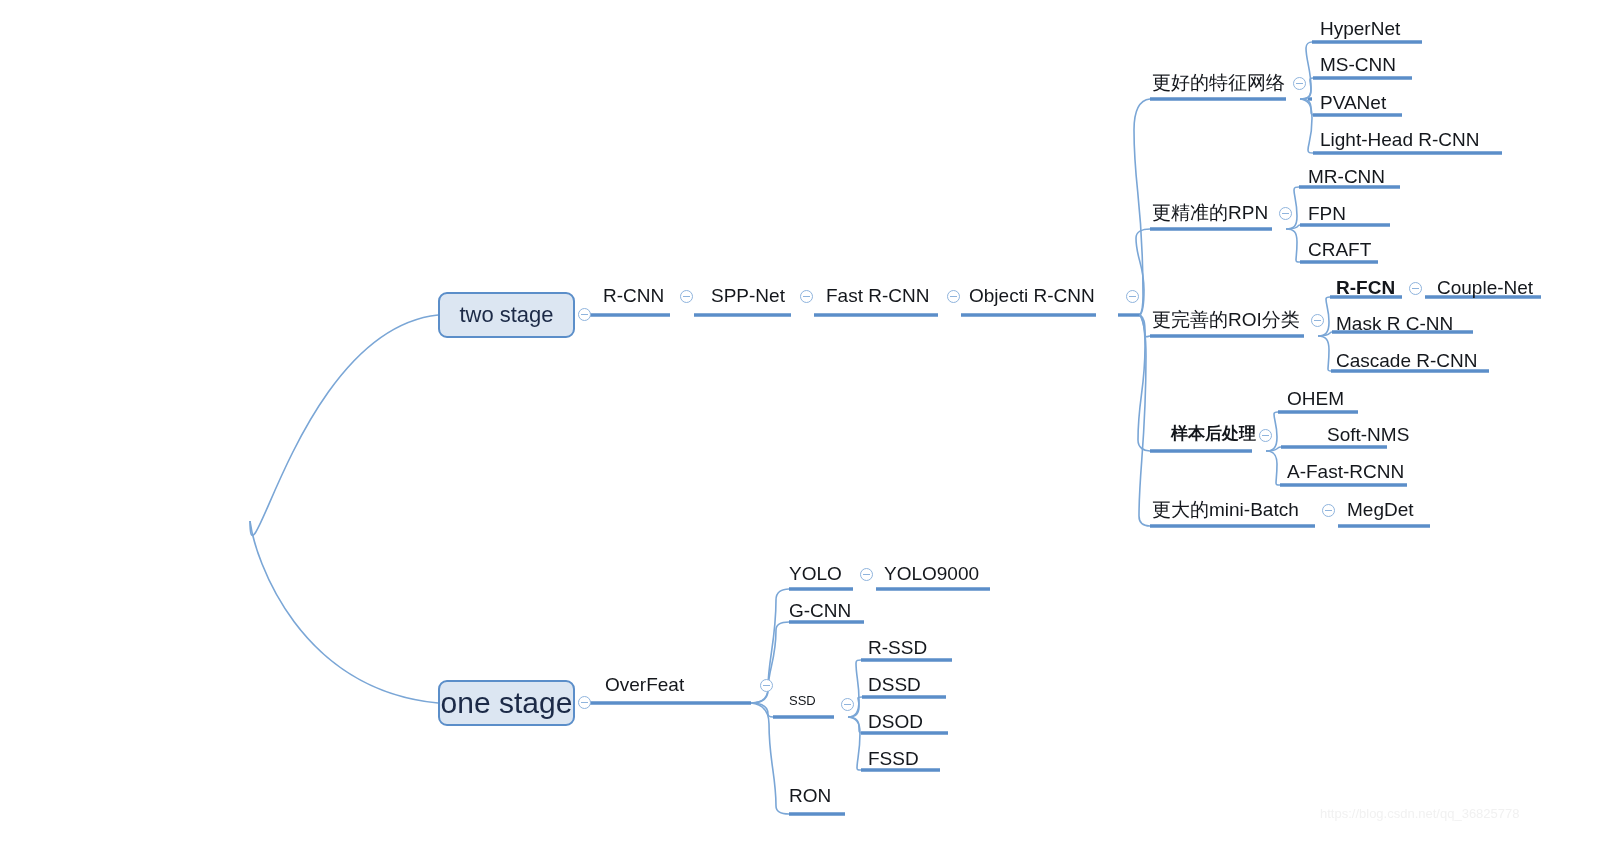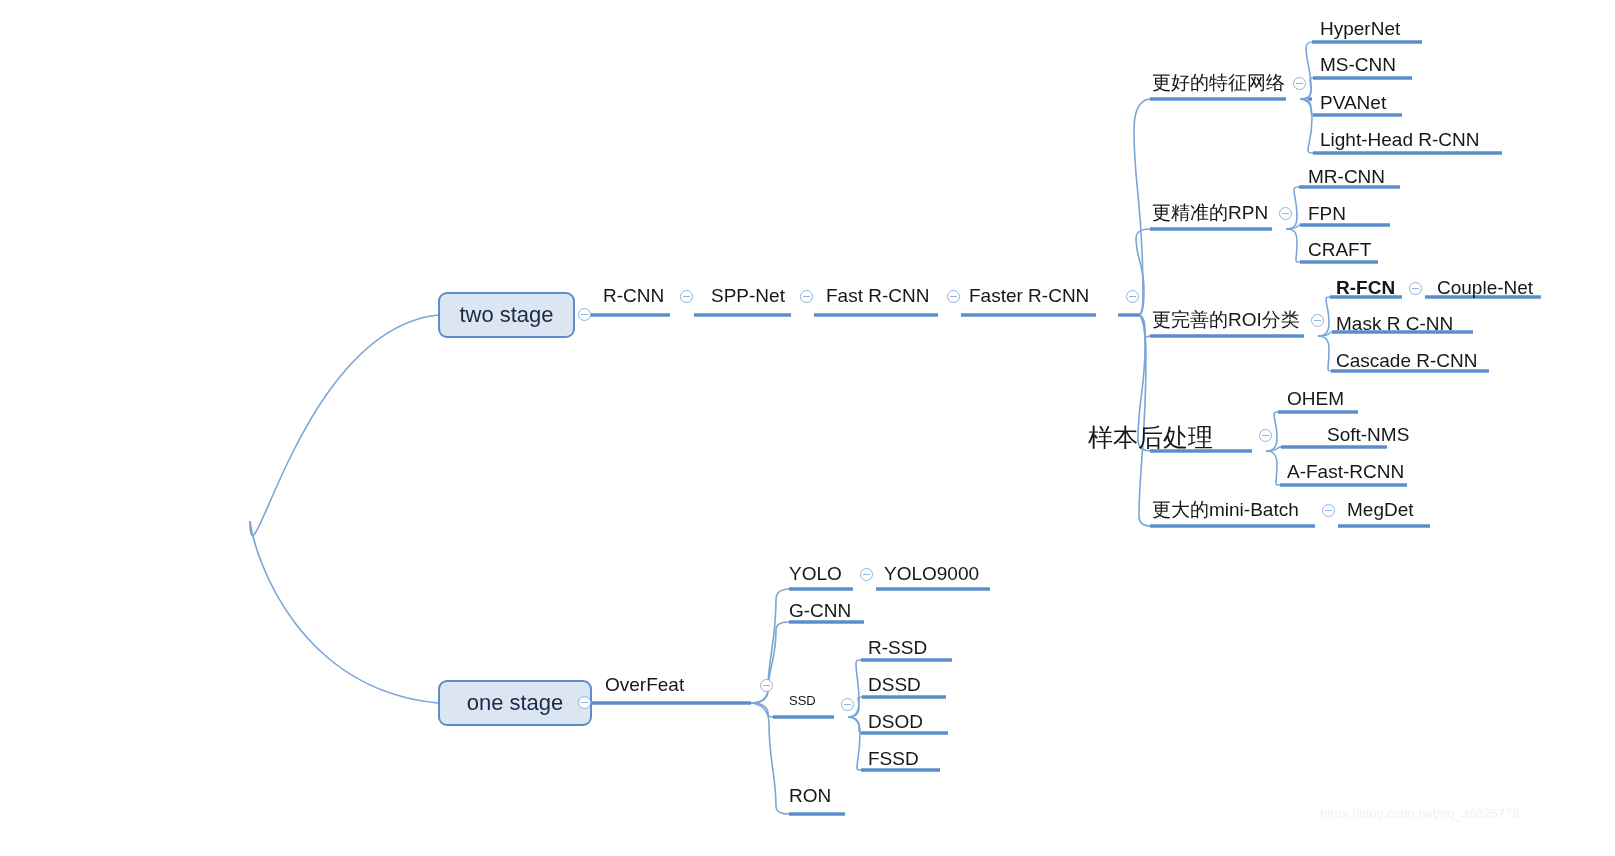--- a/index.html
+++ b/index.html
@@ -246,36 +246,36 @@
       <path d="M 862 697 L 946 697"></path>
       <path d="M 861 733 L 948 733"></path>
       <path d="M 861 770 L 940 770"></path>
     </g>
   </svg>
 
 
   <div class="box-node" style="left:438px; top:292px; width:137px; height:46px; font-size:22px;">
     <span>two stage</span>
   </div>
-  <div class="box-node" style="left:438px; top:680px; width:154px; height:46px; font-size:22px;">
+  <div class="box-node" style="left:438px; top:680px; width:137px; height:46px; font-size:30px;">
     <span>one stage</span>
   </div>
 
   <div id="text-node-layer">
       <div class="text-node" style="left: 603px; top: 286px; font-size: 19px;">
         <span class="label">R-CNN</span>
       </div>
       <div class="text-node" style="left: 711px; top: 286px; font-size: 19px;">
         <span class="label">SPP-Net</span>
       </div>
       <div class="text-node" style="left: 826px; top: 286px; font-size: 19px;">
         <span class="label">Fast R-CNN</span>
       </div>
       <div class="text-node" style="left: 969px; top: 286px; font-size: 19px;">
-        <span class="label">Faster R-CNN</span>
+        <span class="label">Objecti R-CNN</span>
       </div>
       <div class="text-node" style="left: 1152px; top: 73px; font-size: 19px; font-family: Liberation Serif, serif;">
         <span class="label">更好的特征网络</span>
       </div>
       <div class="text-node" style="left: 1320px; top: 19px; font-size: 19px;">
         <span class="label">HyperNet</span>
       </div>
       <div class="text-node" style="left: 1320px; top: 55px; font-size: 19px;">
         <span class="label">MS-CNN</span>
       </div>
@@ -305,21 +305,21 @@
       </div>
       <div class="text-node" style="left: 1437px; top: 278px; font-size: 19px;">
         <span class="label">Couple-Net</span>
       </div>
       <div class="text-node" style="left: 1336px; top: 314px; font-size: 19px;">
         <span class="label">Mask R C-NN</span>
       </div>
       <div class="text-node" style="left: 1336px; top: 351px; font-size: 19px;">
         <span class="label">Cascade R-CNN</span>
       </div>
-      <div class="text-node" style="left: 1088px; top: 425px; font-size: 25px;">
+      <div class="text-node" style="left: 1171px; top: 425px; font-size: 17px; font-weight: bold;">
         <span class="label">样本后处理</span>
       </div>
       <div class="text-node" style="left: 1287px; top: 389px; font-size: 19px;">
         <span class="label">OHEM</span>
       </div>
       <div class="text-node" style="left: 1287px; top: 425px; font-size: 19px; margin-left: 40px;">
         <span class="label">Soft-NMS</span>
       </div>
       <div class="text-node" style="left: 1287px; top: 462px; font-size: 19px;">
         <span class="label">A-Fast-RCNN</span>

